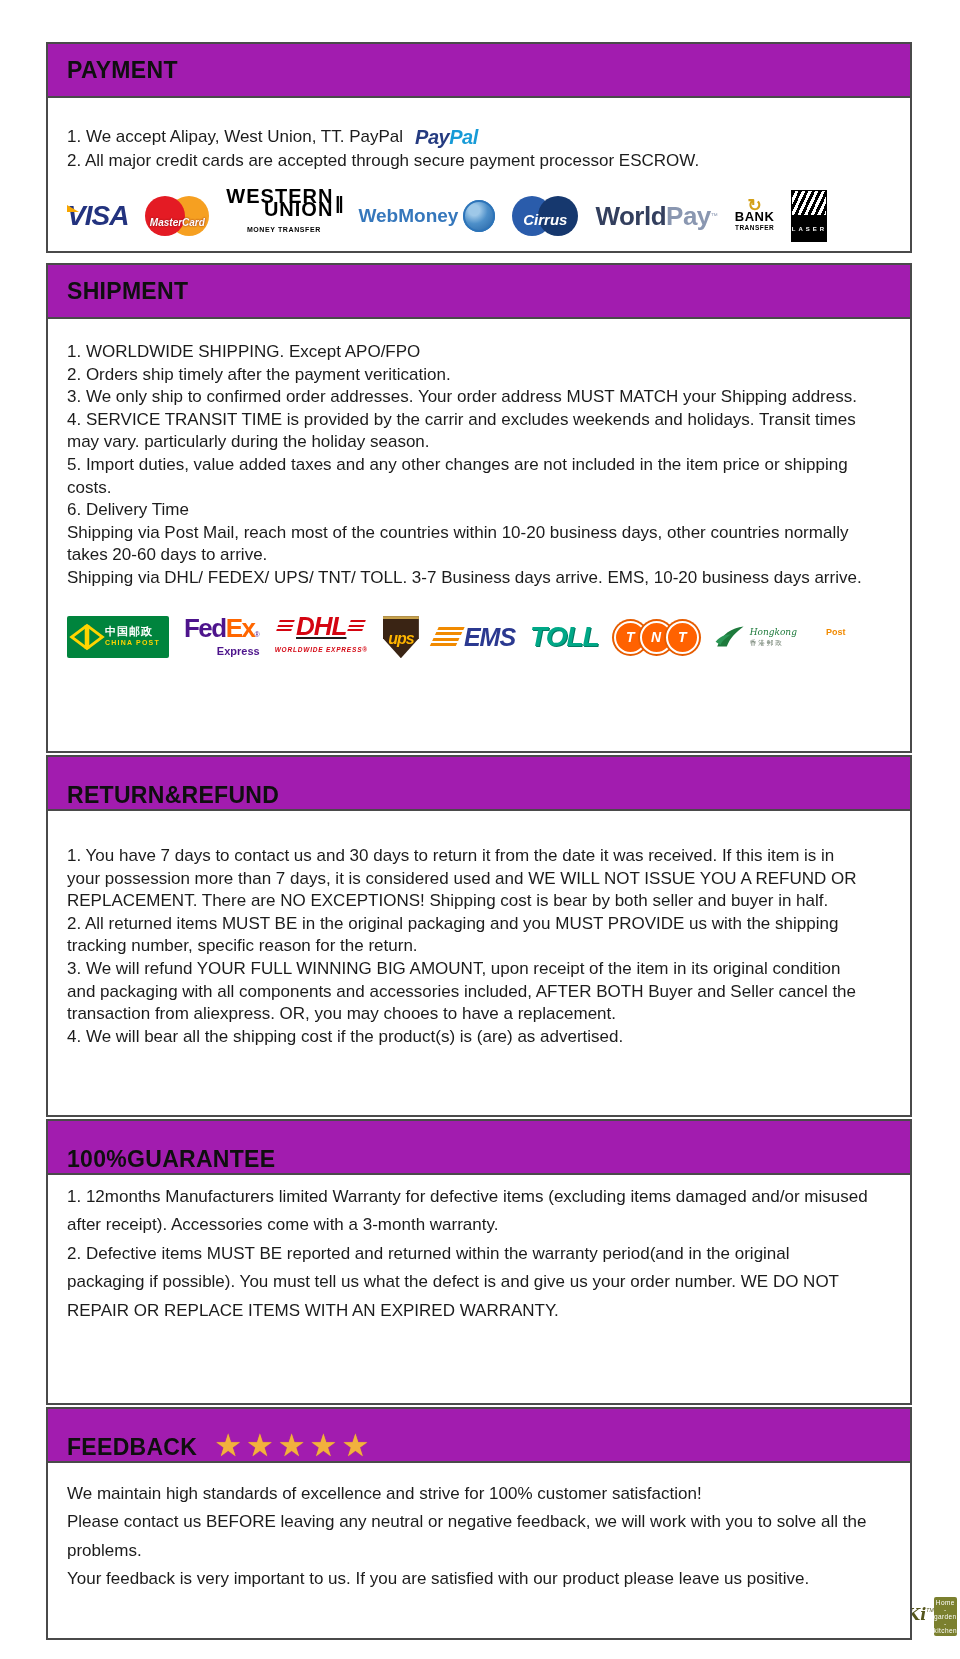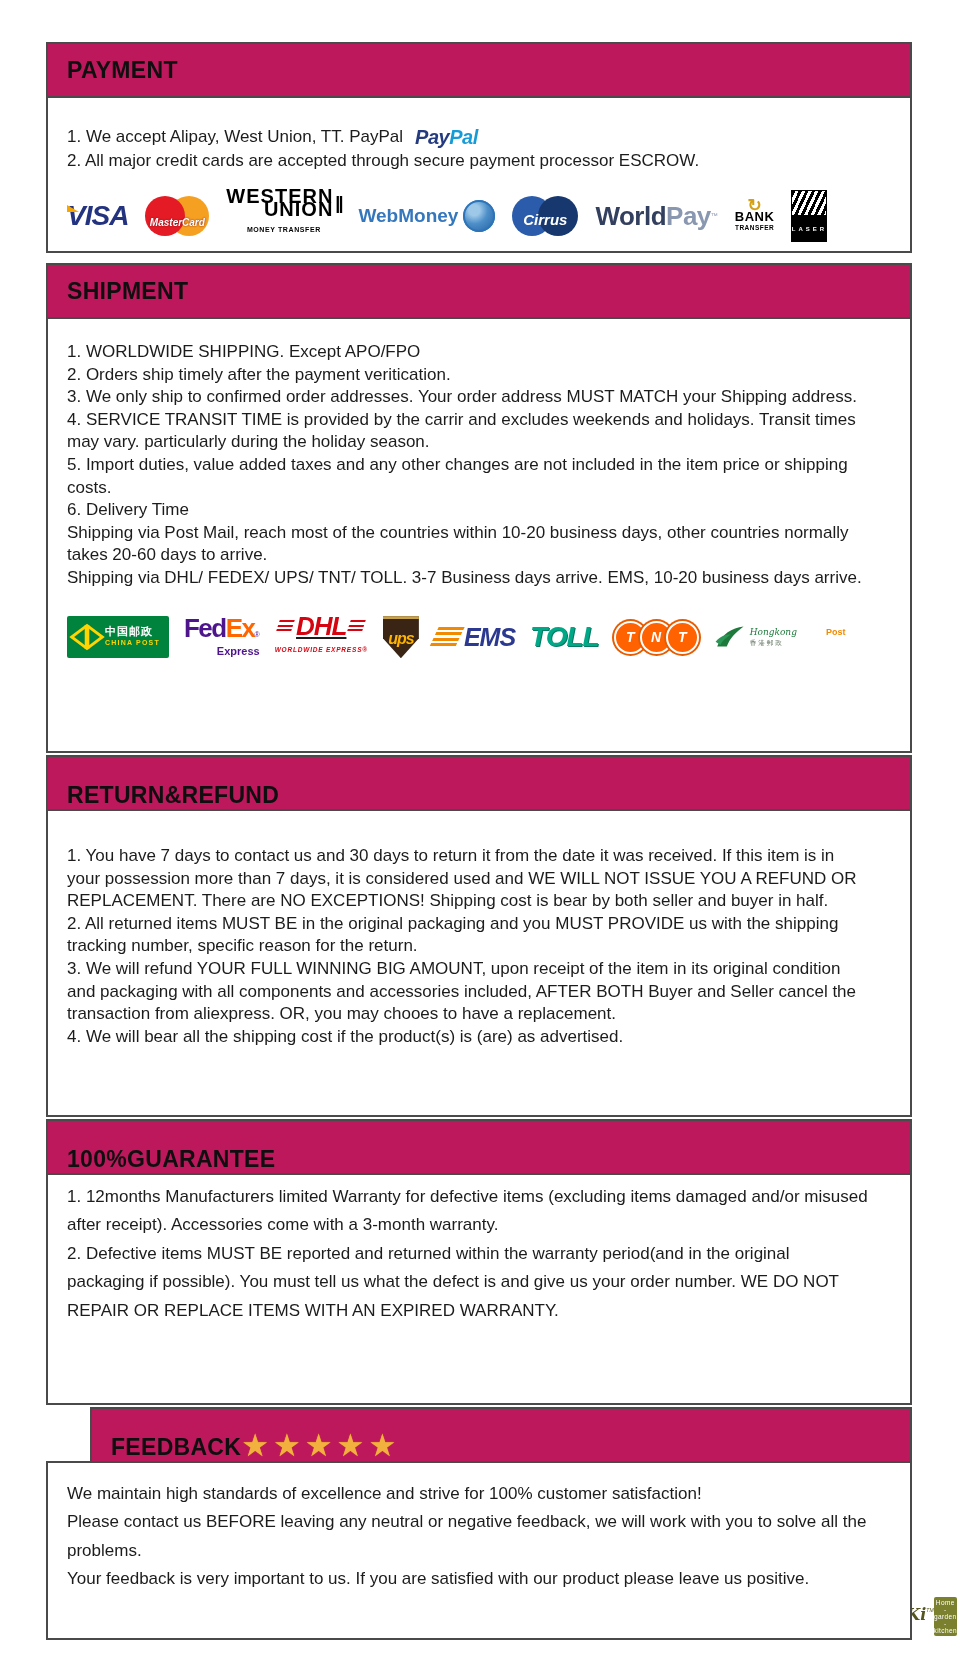--- a/index.html
+++ b/index.html
@@ -1,20 +1,20 @@
 <!DOCTYPE html>
 <html><head>
 <meta charset="utf-8">
 <style>
   html,body{margin:0;padding:0;background:#fff;}
   .page{position:relative;width:960px;height:1659px;background:#fff;overflow:hidden;
         font-family:"Liberation Sans",sans-serif;color:#1c1c1c;}
   .col{position:absolute;left:46px;top:42px;width:866px;}
   .hd{border:2px solid #4a4a4a;height:56px;box-sizing:border-box;display:flex;align-items:center;
-      padding-left:19px;background:#be185d;position:relative;z-index:2;}
+      padding-left:19px;background:#a21caf;position:relative;z-index:2;}
   .title{margin:0;font-size:23px;font-weight:bold;color:#0f0f0f;letter-spacing:.3px;}
   .bd{border:2px solid #4a4a4a;margin-top:-2px;box-sizing:border-box;background:#fff;
       padding:0 40px 0 19px;font-size:17px;position:relative;z-index:1;}
   .gap10{margin-top:10px;} .gap2{margin-top:2px;align-items:flex-end;}
   p{margin:0;}
   .bd-payment{height:157px;padding-top:27px;line-height:24px;}
   .bd-shipment{height:436px;padding-top:22px;line-height:22.6px;}
   .bd-refund{height:308px;padding-top:34px;line-height:22.6px;}
   .bd-guarantee{height:232px;padding-top:8px;line-height:28.4px;}
   .bd-feedback{height:179px;padding-top:17px;line-height:28.4px;}
@@ -110,21 +110,21 @@
   .tn-c b{color:#fff;font-weight:bold;font-size:14px;}
   
   .hk{gap:4px;}
   .hk-bird{width:32px;height:26px;}
   .hk-tx{display:flex;flex-direction:column;line-height:10px;}
   .hk1{font-family:"DejaVu Serif",serif;font-style:italic;color:#1e7a3c;font-size:9px;}
   .hk2{color:#f18a00;font-size:9px;font-weight:bold;padding-left:28px;}
   .hk-cn{font-style:normal;font-size:6.5px;color:#6b7b6b;letter-spacing:2px;margin-top:1px;}
   .hk-line{display:flex;gap:1px;align-items:baseline;}
   
-  .hd-feedback{margin-left:44px;}
+  .hd-feedback{gap:17px;}
   .stars{display:flex;gap:4px;margin-top:-4px;}
   .star{font-size:31px;color:#f2b13e;text-shadow:0 0 1px #d98f1f;line-height:30px;}
   
   .wmk{position:absolute;right:3px;top:1595px;width:104px;display:flex;flex-direction:row;
        align-items:center;}
   .wmk-leaf{width:62px;height:32px;align-self:flex-end;margin-right:2px;}
   .wmk-line{display:flex;align-items:flex-start;}
   .wmk-name{font-family:"DejaVu Serif",serif;font-style:italic;font-weight:bold;font-size:16px;
        color:#55561d;line-height:15px;margin-top:-2px;}
   .wmk-tm{font-size:5px;color:#55561d;margin-top:-2px;}

